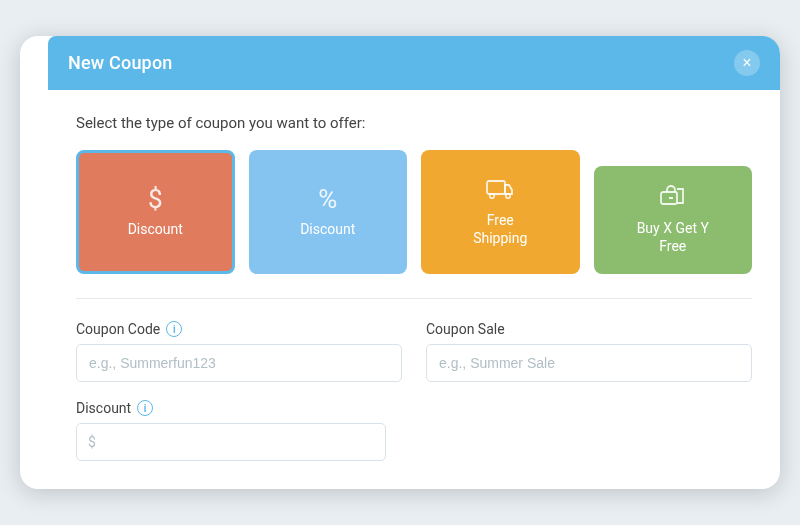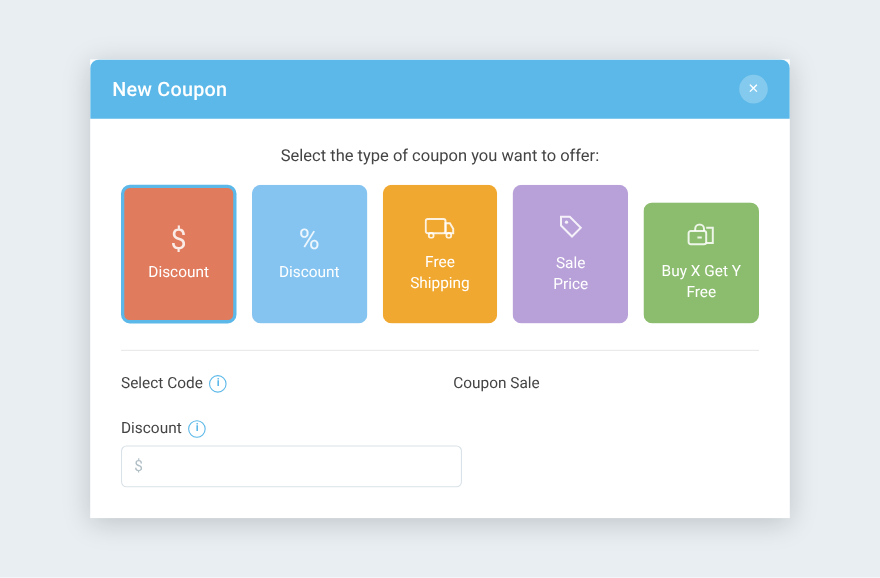--- a/index.html
+++ b/index.html
@@ -11,24 +11,25 @@
       align-items: center;
       justify-content: center;
       min-height: 100vh;
       width: 800px;
       height: 525px;
       overflow: hidden;
     }
 
     .modal {
       background: #fff;
-      border-radius: 0;
-      width: 636px;
+      border-radius: 18px;
+      width: 760px;
       box-shadow: 0 4px 24px rgba(0,0,0,0.18);
       overflow: hidden;
+      padding-left: 28px;
     }
 
     .modal-header {
       background: #5bb8e8;
       color: #fff;
       padding: 14px 20px;
       display: flex;
       align-items: center;
       justify-content: space-between;
       border-radius: 8px 8px 0 0;
@@ -56,21 +57,20 @@
     }
 
     .modal-body {
       padding: 24px 28px 28px;
     }
 
     .select-label {
       font-size: 15px;
       color: #444;
       margin-bottom: 18px;
-      text-align: center;
     }
 
     .coupon-types {
       display: flex;
       gap: 14px;
       margin-bottom: 24px;
     }
 
     .coupon-type {
       flex: 1;
@@ -218,55 +218,48 @@
           <svg width="28" height="22" viewBox="0 0 28 22" fill="none">
             <rect x="1" y="4" width="18" height="13" rx="2" stroke="rgba(255,255,255,0.85)" stroke-width="1.8" fill="none"></rect>
             <path d="M19 8h4l3 5v4h-7V8z" stroke="rgba(255,255,255,0.85)" stroke-width="1.8" fill="none"></path>
             <circle cx="6" cy="19" r="2.2" stroke="rgba(255,255,255,0.85)" stroke-width="1.6" fill="none"></circle>
             <circle cx="22" cy="19" r="2.2" stroke="rgba(255,255,255,0.85)" stroke-width="1.6" fill="none"></circle>
           </svg>
         </div>
         <div class="coupon-type-label">Free<br>Shipping</div>
       </div>
 
-      <div class="coupon-type type-sale">
-        <div class="coupon-type-icon">
-          <svg width="24" height="24" viewBox="0 0 24 24" fill="none">
-            <path d="M3 3h8l10 10-8 8L3 11V3z" stroke="rgba(255,255,255,0.85)" stroke-width="1.8" fill="none"></path>
-            <circle cx="8" cy="8" r="1.5" fill="rgba(255,255,255,0.85)"></circle>
-          </svg>
-        </div>
-        <div class="coupon-type-label">Sale<br>Price</div>
-      </div>
 
       <div class="coupon-type type-buyx">
         <div class="coupon-type-icon">
           <svg width="28" height="22" viewBox="0 0 28 22" fill="none">
             <rect x="2" y="7" width="16" height="12" rx="2" stroke="rgba(255,255,255,0.85)" stroke-width="1.8" fill="none"></rect>
             <path d="M8 7V5a4 4 0 0 1 8 0v2" stroke="rgba(255,255,255,0.85)" stroke-width="1.8" fill="none"></path>
             <path d="M18 4h6v14h-6" stroke="rgba(255,255,255,0.85)" stroke-width="1.8" fill="none"></path>
             <line x1="10" y1="13" x2="14" y2="13" stroke="rgba(255,255,255,0.85)" stroke-width="1.8"></line>
           </svg>
         </div>
         <div class="coupon-type-label">Buy X Get Y<br>Free</div>
       </div>
 
     </div>
 
     <hr class="divider">
 
     <div class="form-row">
       <div class="form-group">
         <div class="form-label">
-          <span>Select Code</span>
+          <span>Coupon Code</span>
           <span class="info-icon">i</span>
         </div>
+        <input type="text" class="form-input" placeholder="e.g., Summerfun123" style="">
       </div>
       <div class="form-group">
         <div class="form-label">Coupon Sale</div>
+        <input type="text" class="form-input" placeholder="e.g., Summer Sale" style="">
       </div>
     </div>
 
     <div class="discount-row">
       <div class="form-group half">
         <div class="form-label">
           <span>Discount</span>
           <span class="info-icon">i</span>
         </div>
         <div class="dollar-input-wrap">

